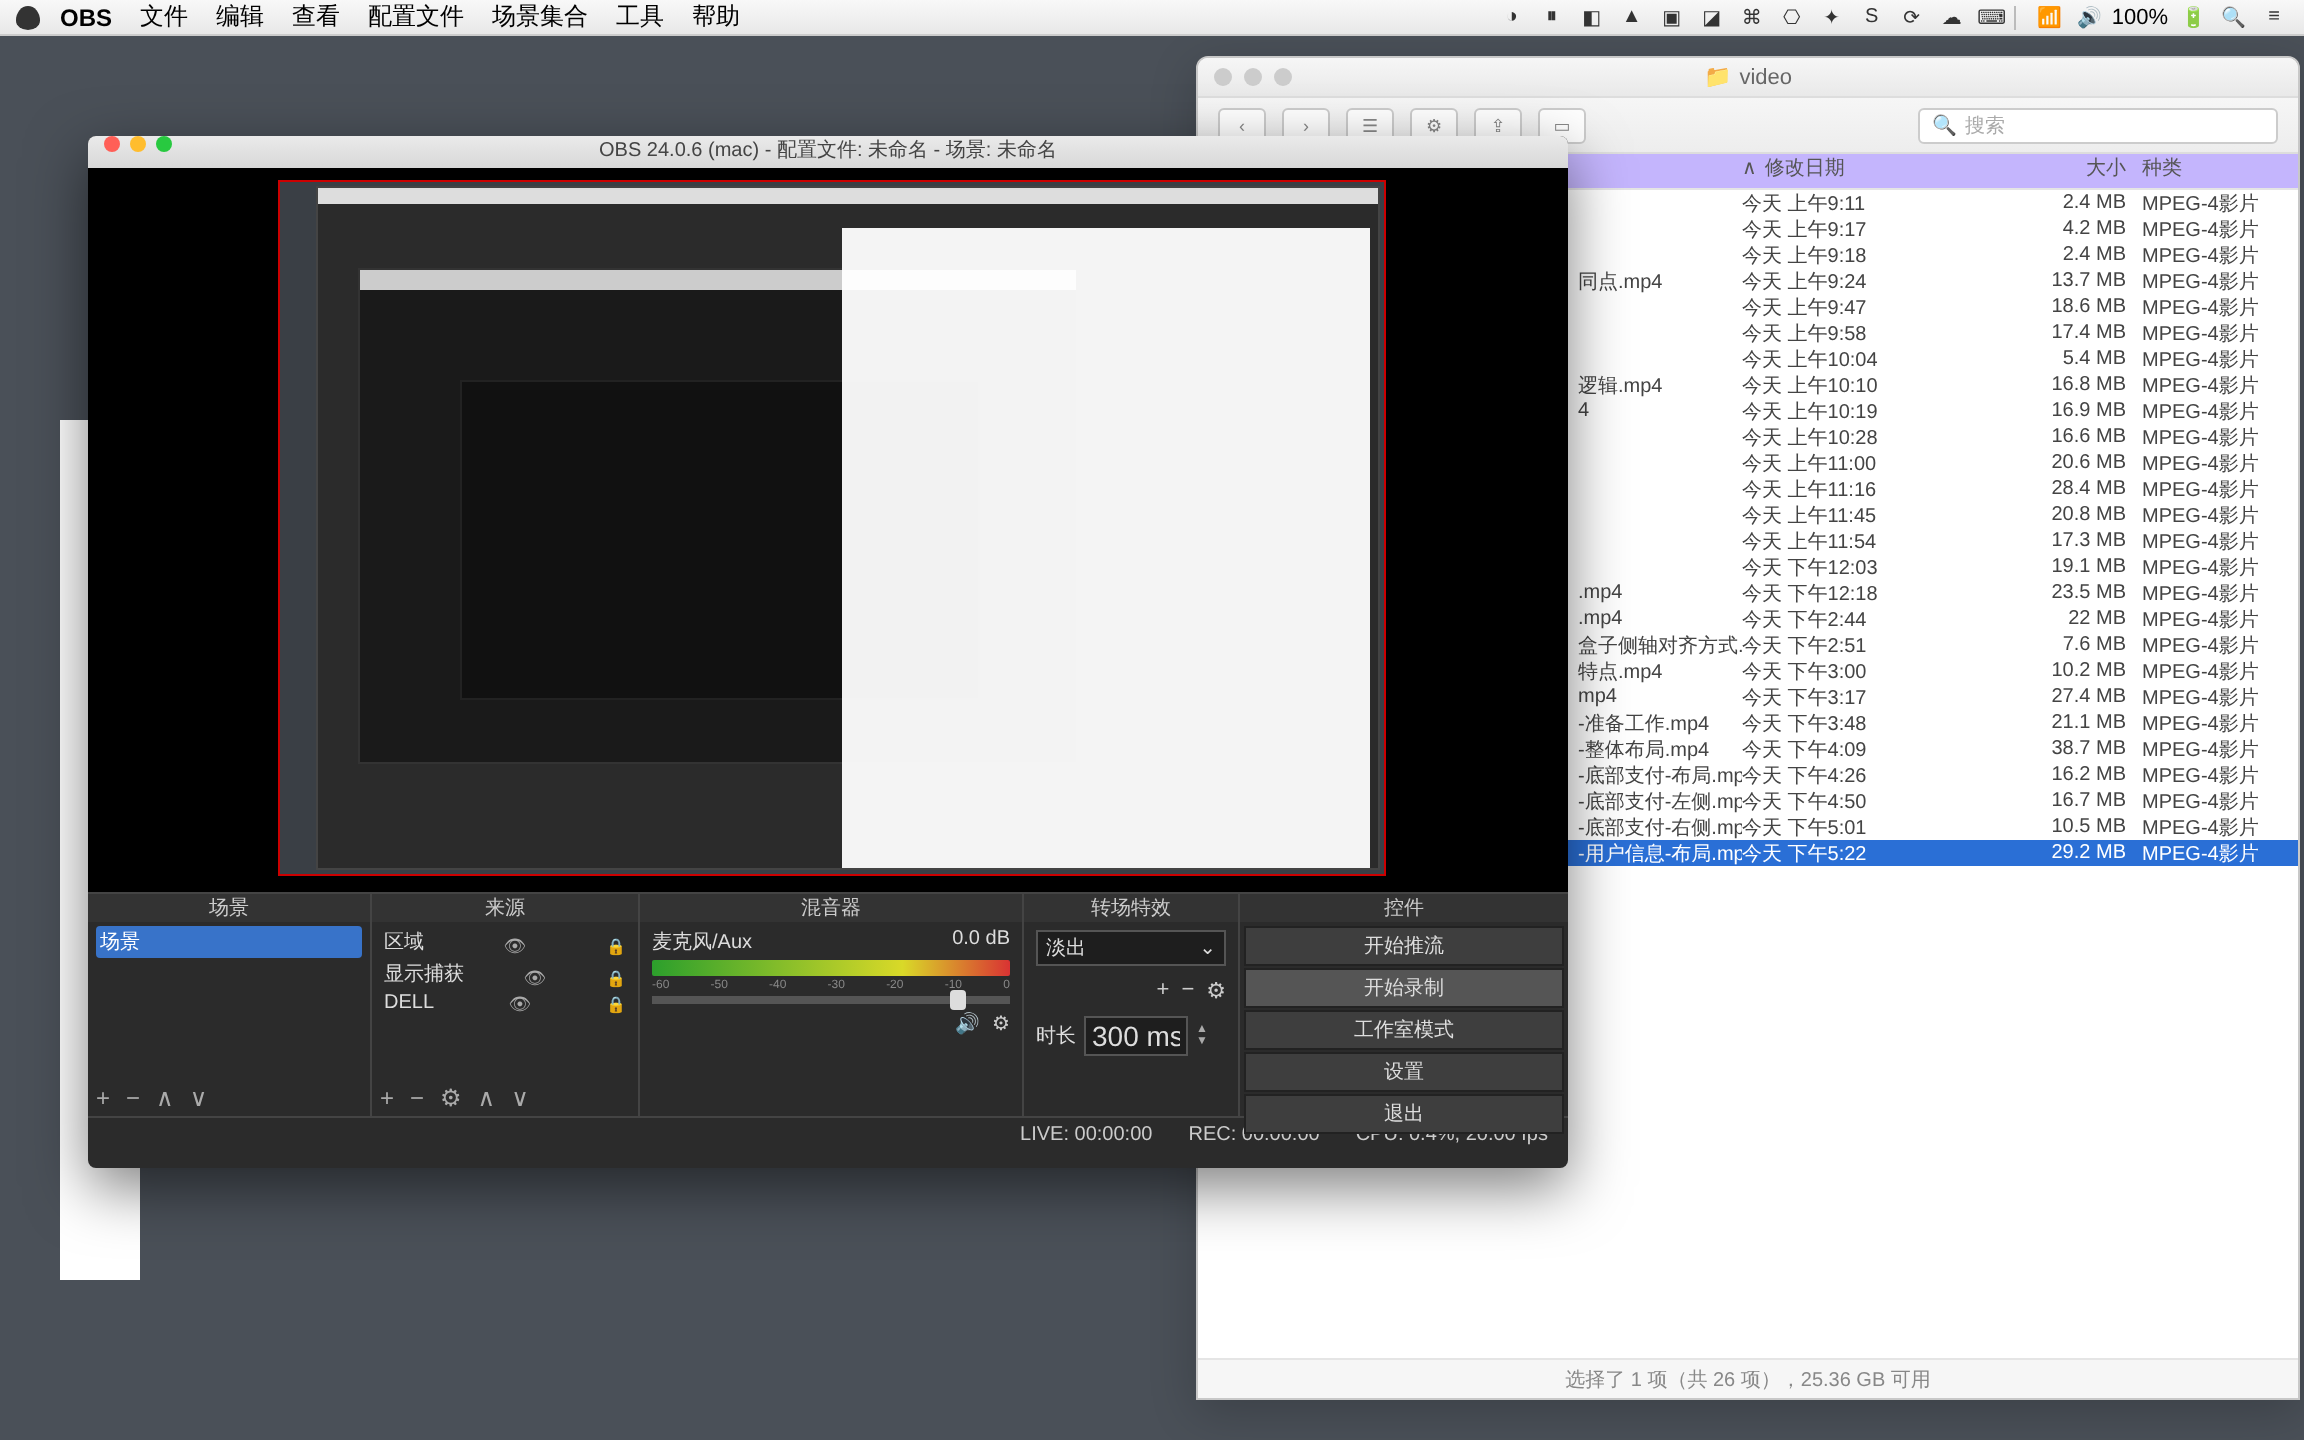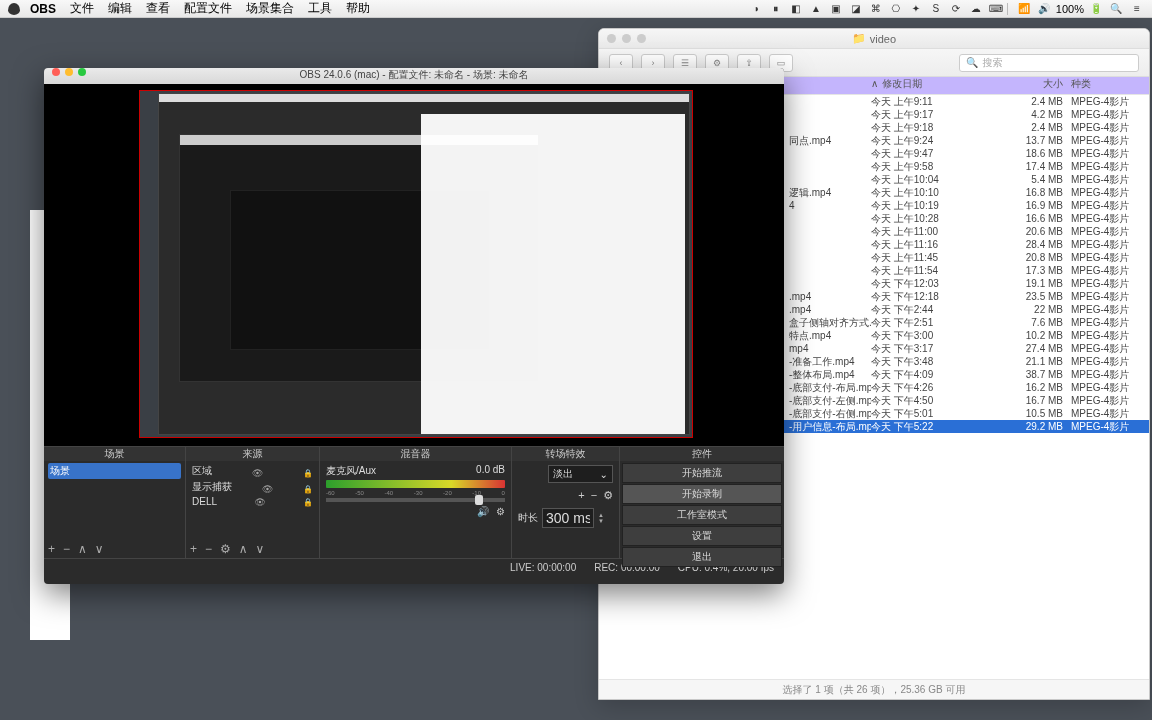--- a/index.html
+++ b/index.html
@@ -72,21 +72,21 @@
 
 .mixer-ch { padding:3px 6px;}
 .mixer-lbl { display:flex;justify-content:space-between;font-size:10px;color:#ddd;}
 .meter { height:8px; background:linear-gradient(90deg,#2c9f2c 0%,#d9d928 70%,#d93333 100%); border-radius:1px; margin:2px 0; position:relative;}
 .meter .ticks{position:absolute;bottom:-8px;left:0;right:0;display:flex;justify-content:space-between;font-size:6px;color:#888;}
 .slider { height:4px; background:#555; margin:10px 0 4px; position:relative;}
 .slider .knob{position:absolute;right:22px;top:-3px;width:8px;height:10px;background:#ddd;border-radius:2px;}
 .mixer-icons{display:flex;gap:6px;justify-content:flex-end;color:#ccc;font-size:10px;}
 
 .trans-body{padding:4px 6px;font-size:10px;color:#ddd;}
-.trans-select{background:#1e1e1e;border:1px solid #555;padding:1px 4px;display:flex;justify-content:space-between;align-items:center;margin-bottom:6px;margin-left:30px;}
+.trans-select{background:#1e1e1e;border:1px solid #555;padding:1px 4px;display:flex;justify-content:space-between;align-items:center;margin-bottom:6px;}
 .trans-row{display:flex;justify-content:flex-end;gap:6px;color:#ccc;font-size:11px;margin-bottom:6px;}
 .trans-dur{display:flex;align-items:center;gap:4px;}
 .trans-dur input{width:52px;background:#1e1e1e;border:1px solid #555;color:#ddd;font-size:14px;padding:1px 3px;}
 
 .ctrl-body{padding:2px 2px;display:flex;flex-direction:column;gap:1px;}
 .ctrl-btn{background:#3e3e3e;color:#ddd;font-size:10px;padding:2px 0;text-align:center;border:1px solid #222;}
 .ctrl-btn.active{background:#555;}
 
 .obs-status{height:18px;background:#2b2b2b;border-top:1px solid #444;display:flex;align-items:center;justify-content:flex-end;gap:18px;padding:0 10px;font-size:10px;color:#ccc;}
 

